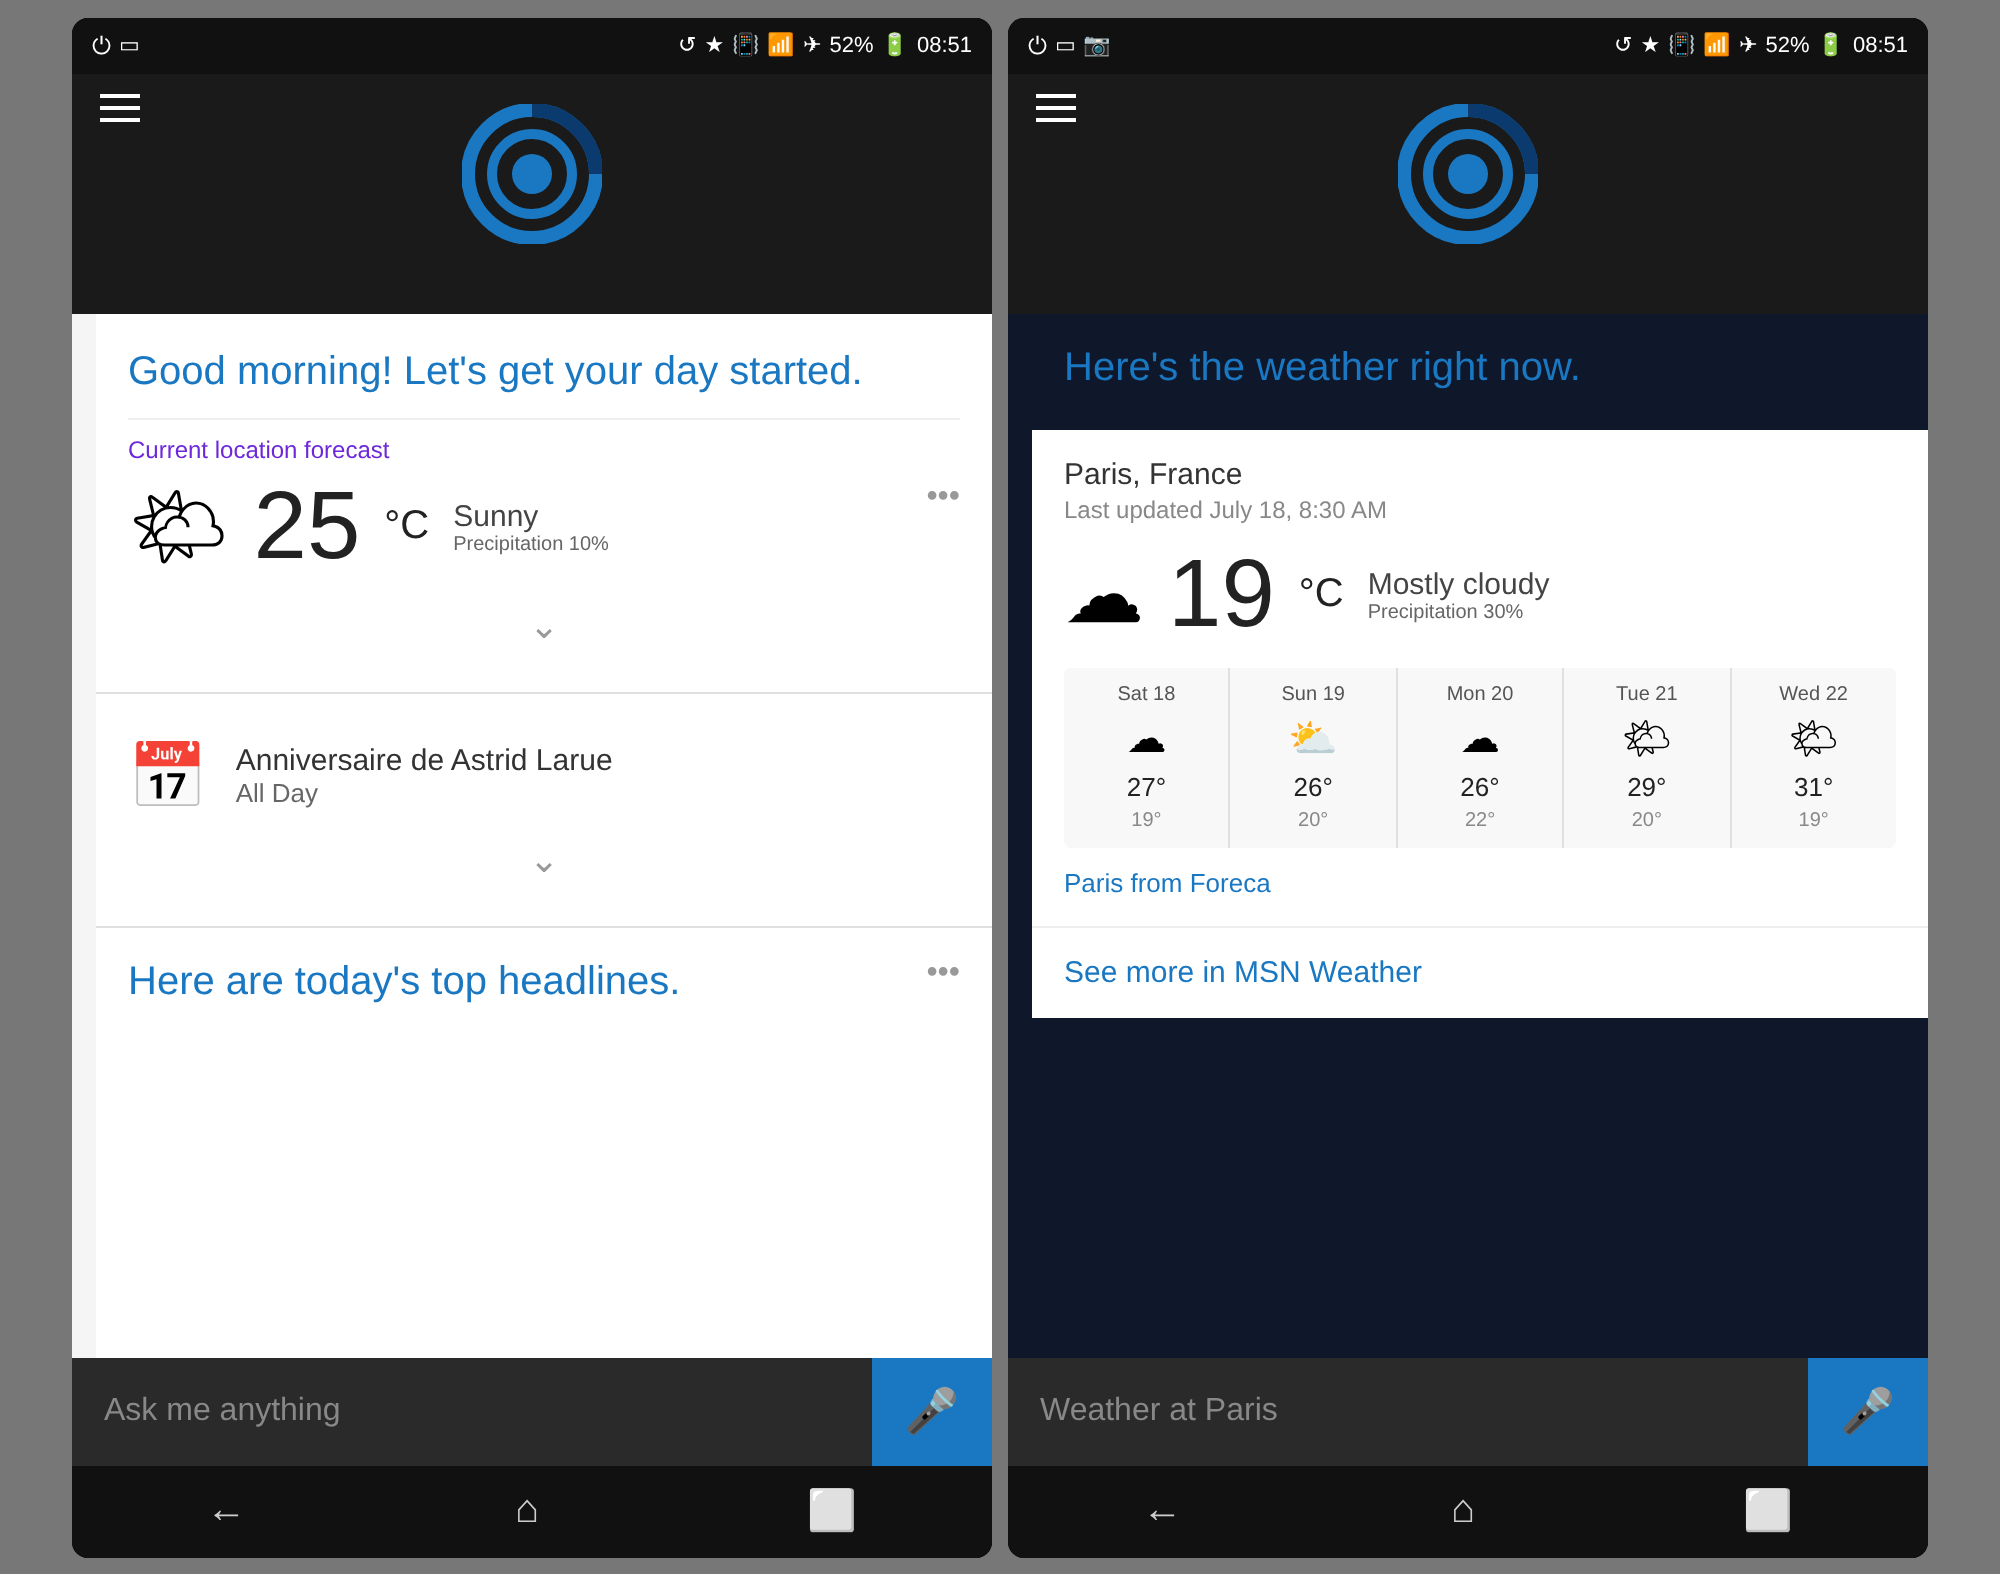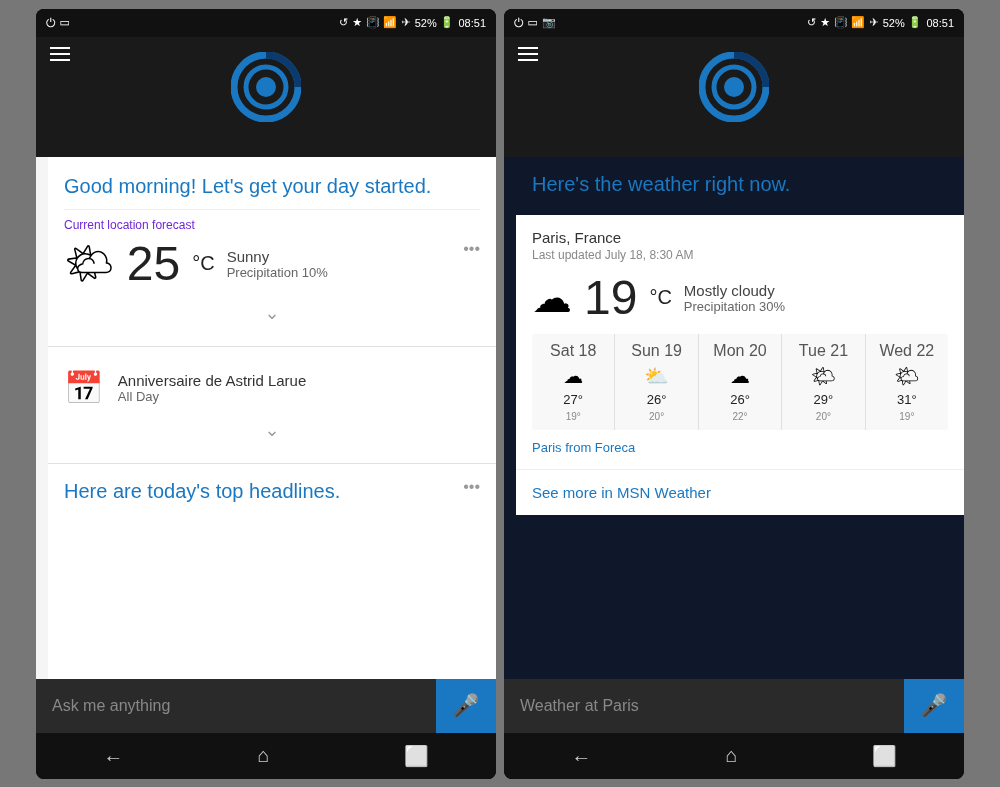--- a/index.html
+++ b/index.html
@@ -135,21 +135,21 @@
     .temp-unit {
       font-size: 20px;
       vertical-align: super;
       color: #222;
     }
     .weather-desc {
       font-size: 15px;
       color: #444;
     }
     .weather-precip {
-      font-size: 13px;
+      font-size: 10px;
       color: #666;
     }
     .weather-icon {
       font-size: 40px;
     }
     
     .event-row {
       display: flex;
       align-items: center;
       gap: 14px;
@@ -260,21 +260,21 @@
       align-items: center;
       padding: 8px 4px;
       background: #f8f8f8;
       border-right: 1px solid #e0e0e0;
       gap: 4px;
     }
     .forecast-day:last-child {
       border-right: none;
     }
     .forecast-day-name {
-      font-size: 16px;
+      font-size: 10px;
       color: #555;
       font-weight: 500;
     }
     .forecast-icon {
       font-size: 20px;
     }
     .forecast-high {
       font-size: 13px;
       color: #222;
       font-weight: 500;

